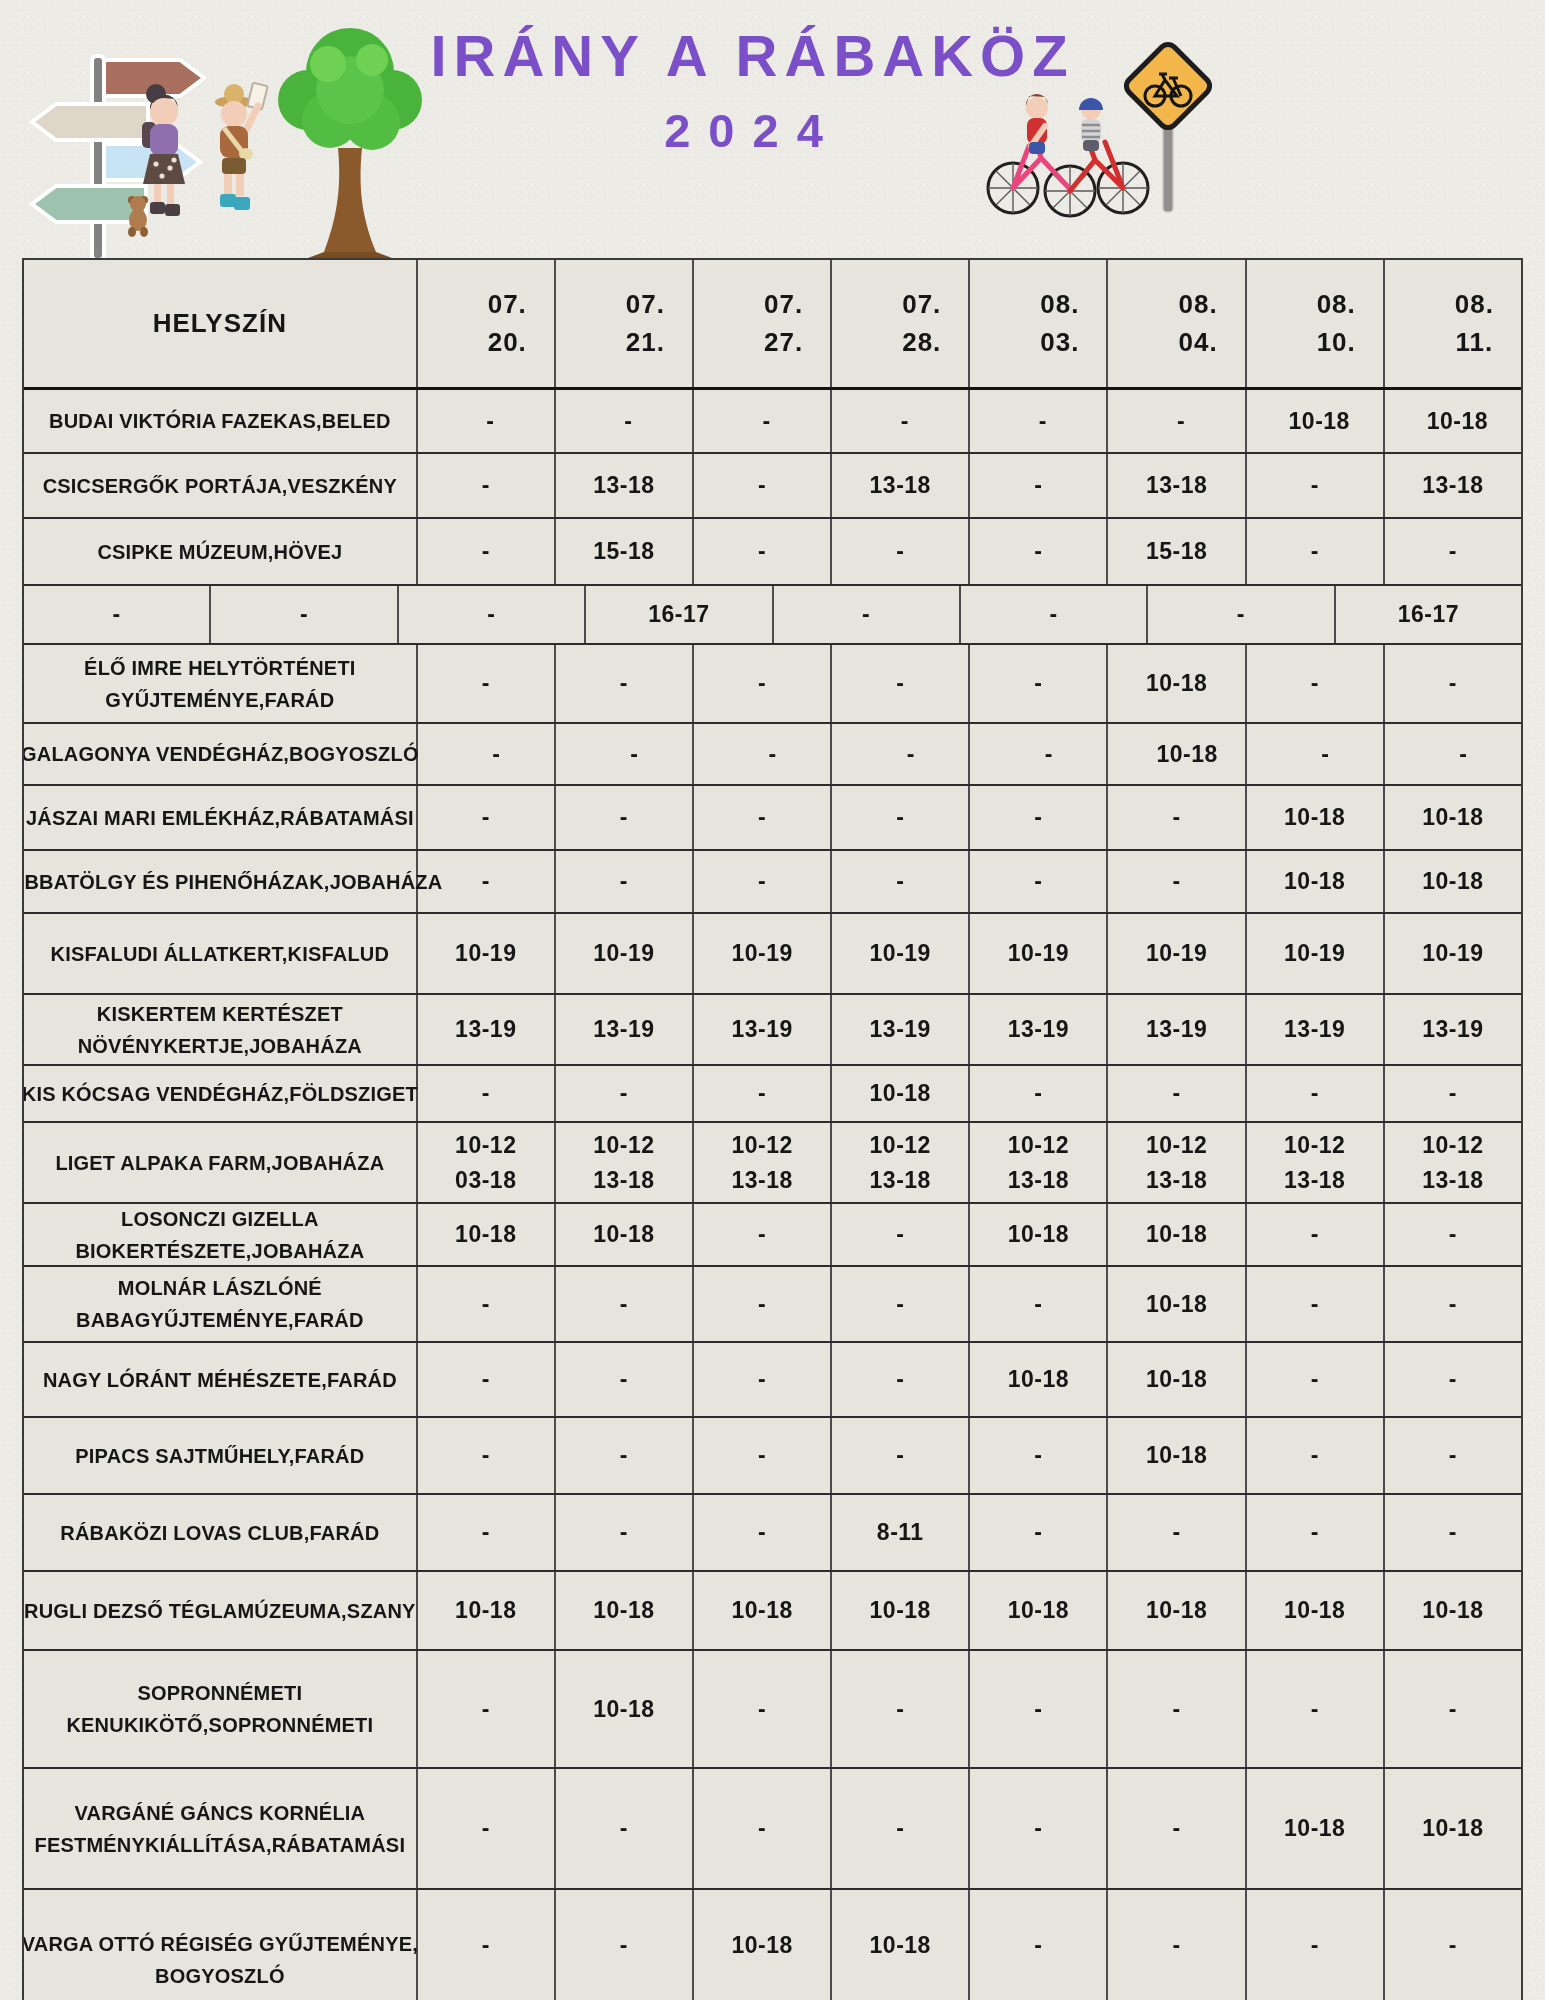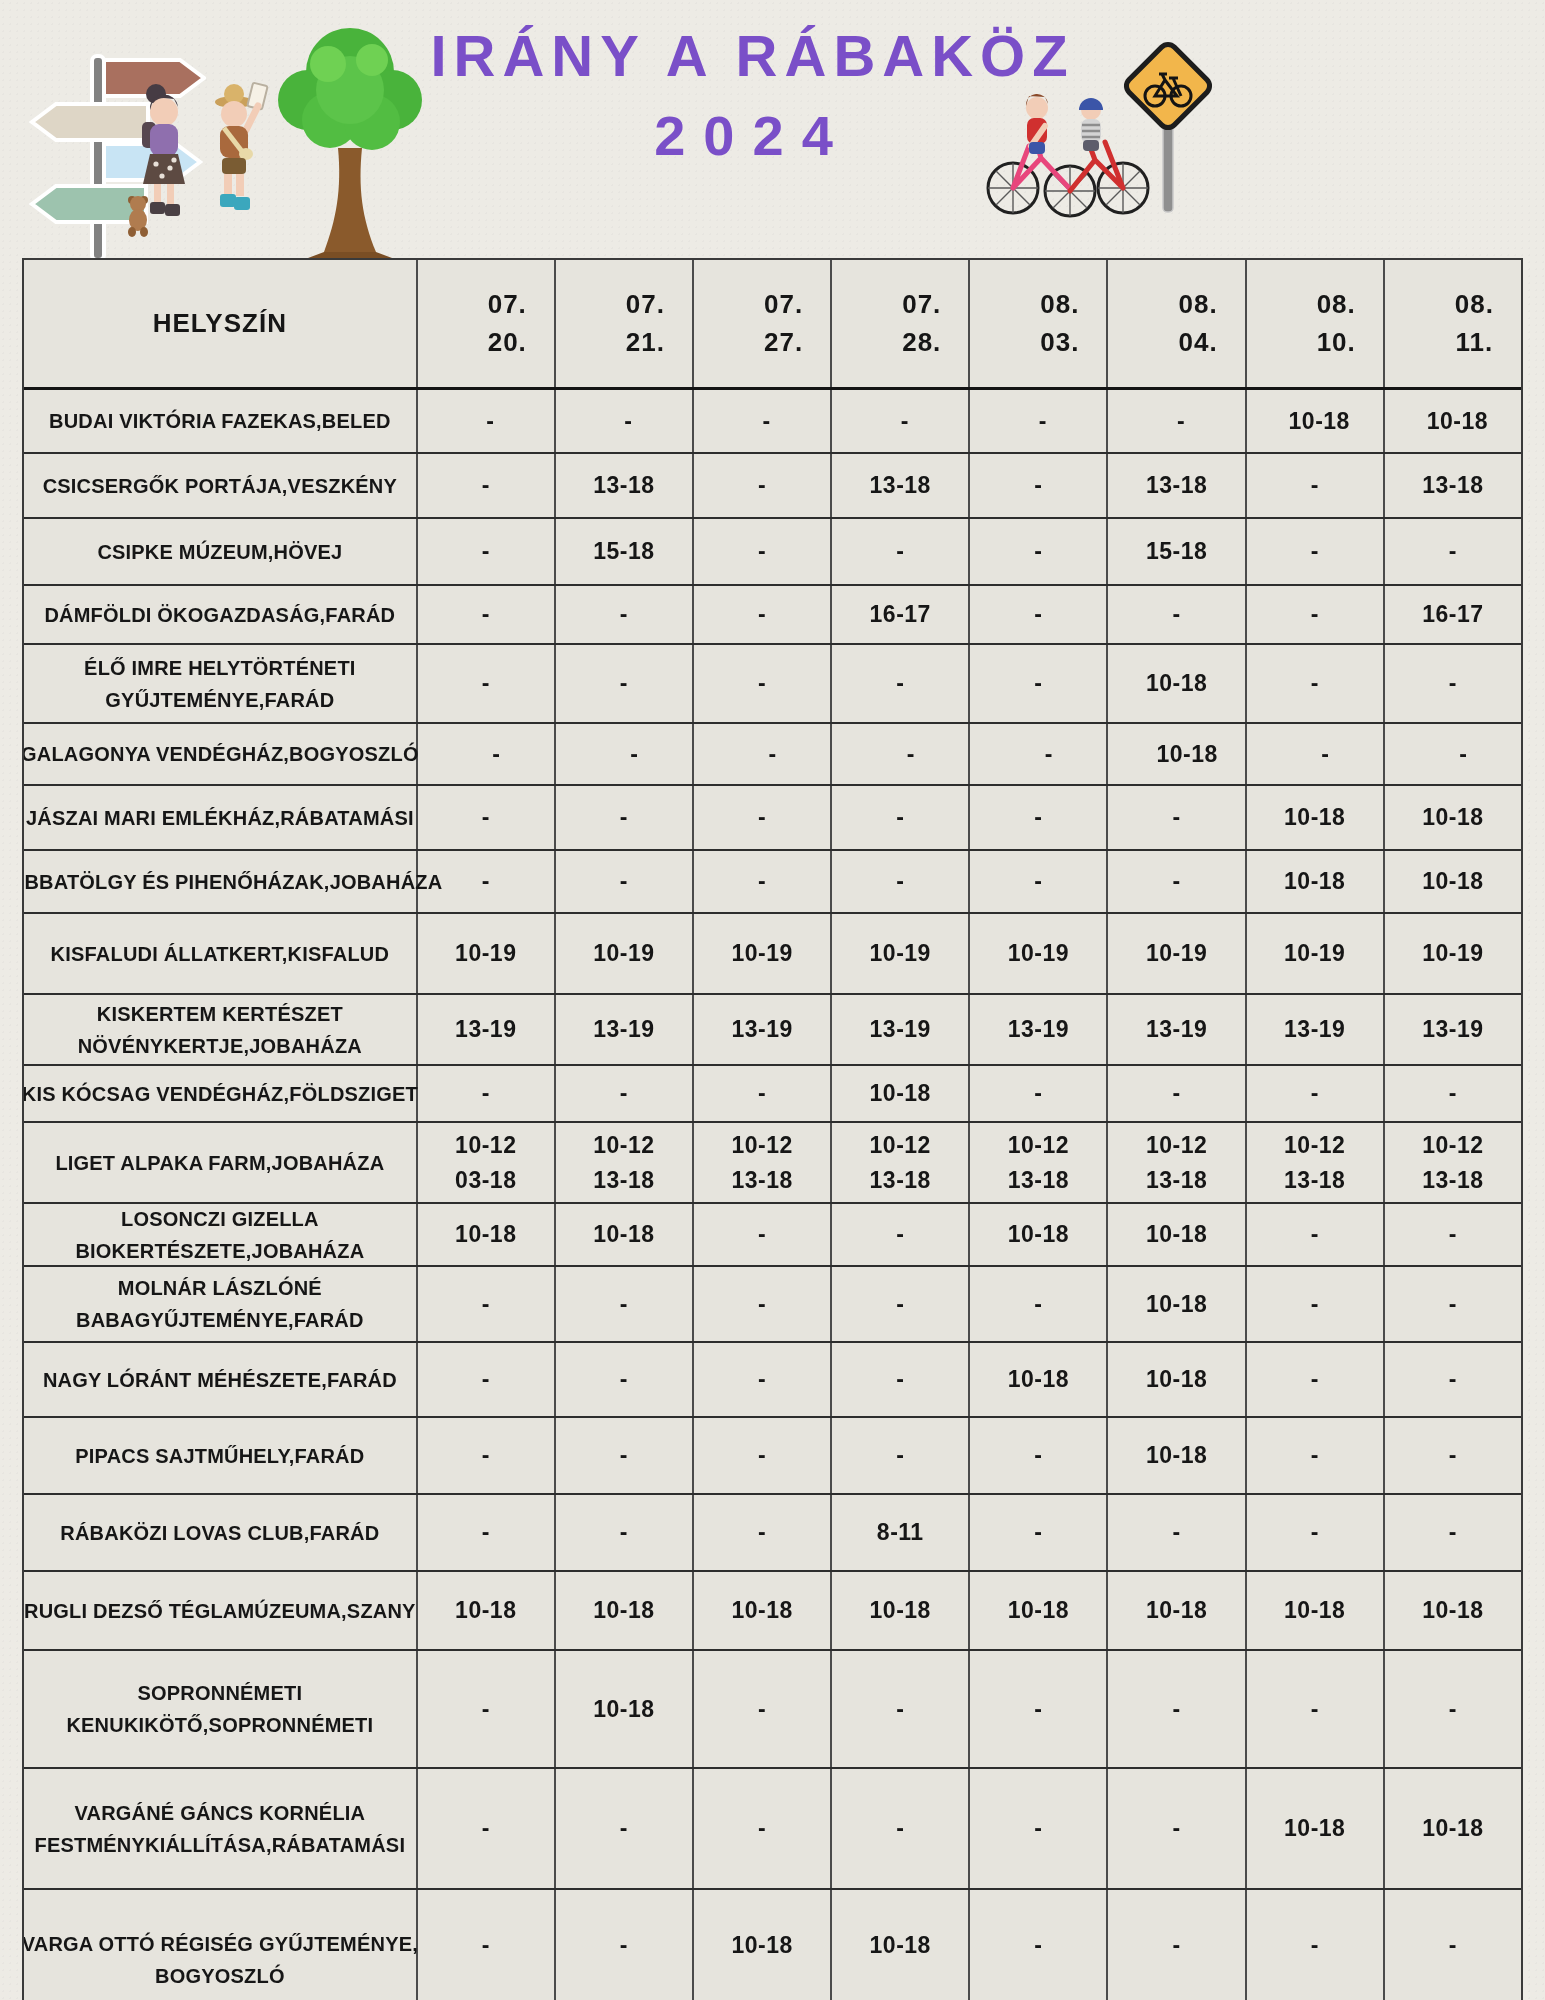--- a/index.html
+++ b/index.html
@@ -10,21 +10,21 @@
   }
   .page{position:relative;width:1545px;height:2000px;overflow:hidden;
     background-color:var(--page-bg,#edebe5);
     background-image:radial-gradient(rgba(0,0,0,0.025) 1px, transparent 1px);
     background-size:7px 7px;
   }
   
   .hero{position:absolute;left:0;top:0;width:1545px;height:258px;}
   .title-block{position:absolute;left:430px;top:26px;width:645px;text-align:center;color:var(--title,#7a4fc8);}
   .title-line1{font-size:58px;font-weight:700;letter-spacing:7px;line-height:1.05;}
-  .title-line2{font-size:56px;font-weight:700;letter-spacing:18px;margin-top:16px;}
+  .title-line2{font-size:47px;font-weight:700;letter-spacing:18px;margin-top:16px;}
   .illus{position:absolute;}
   
   .table{
     position:absolute;left:22px;right:22px;top:258px;bottom:0;
     border:2px solid #3a3a3a;border-bottom:none;
     background:var(--cell-bg,#e6e4dd);
     display:flex;flex-direction:column;overflow:hidden;
     color:var(--text,#161616);
   }
   .trow{display:flex;border-bottom:2px solid #2d2d2d;flex:0 0 auto;}
@@ -206,21 +206,20 @@
         <div class="cell datecol valuecell">-</div>
         <div class="cell datecol valuecell">15-18</div>
         <div class="cell datecol valuecell">-</div>
         <div class="cell datecol valuecell">-</div>
         <div class="cell datecol valuecell">-</div>
         <div class="cell datecol valuecell">15-18</div>
         <div class="cell datecol valuecell">-</div>
         <div class="cell datecol valuecell">-</div>
       </div>
       <div class="trow" style="height: 57px;">
-        <div class="cell namecol namecell">DÁMFÖLDI ÖKOGAZDASÁG,FARÁD</div>
         <div class="cell datecol valuecell">-</div>
         <div class="cell datecol valuecell">-</div>
         <div class="cell datecol valuecell">-</div>
         <div class="cell datecol valuecell">16-17</div>
         <div class="cell datecol valuecell">-</div>
         <div class="cell datecol valuecell">-</div>
         <div class="cell datecol valuecell">-</div>
         <div class="cell datecol valuecell">16-17</div>
       </div>
       <div class="trow" style="height: 77px;">

